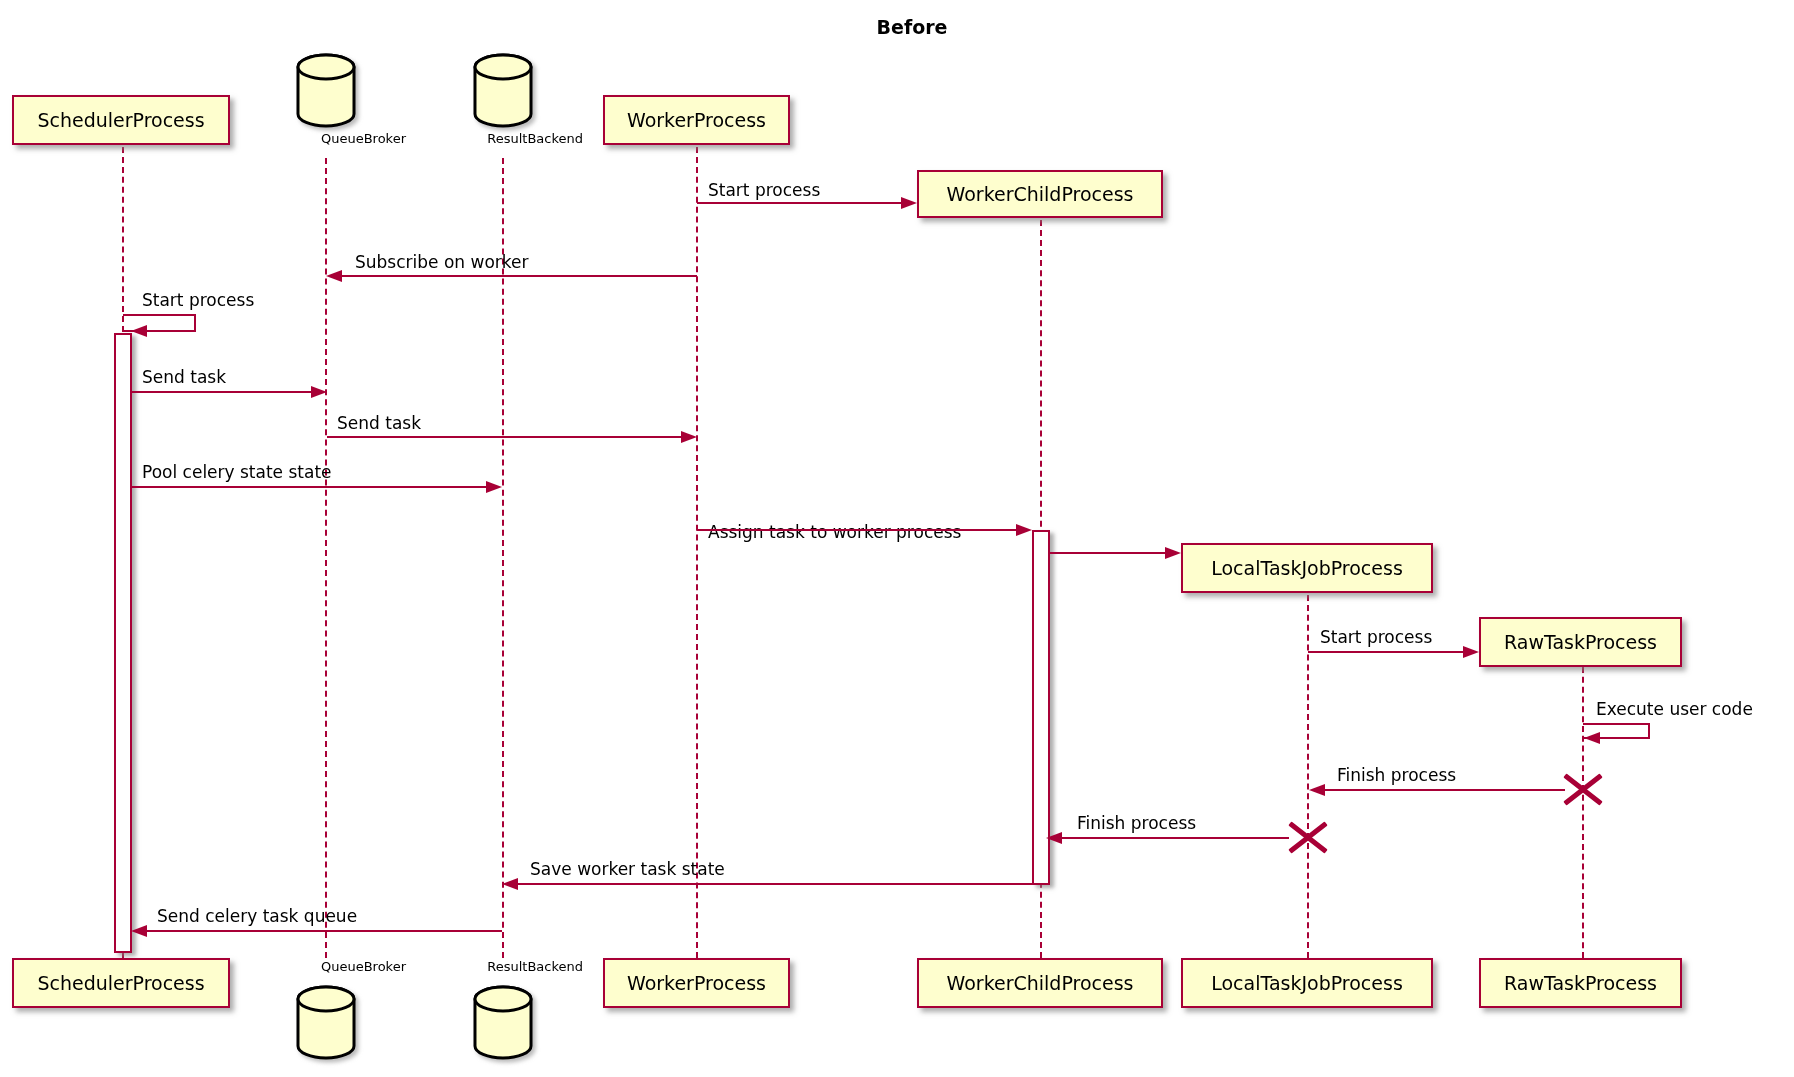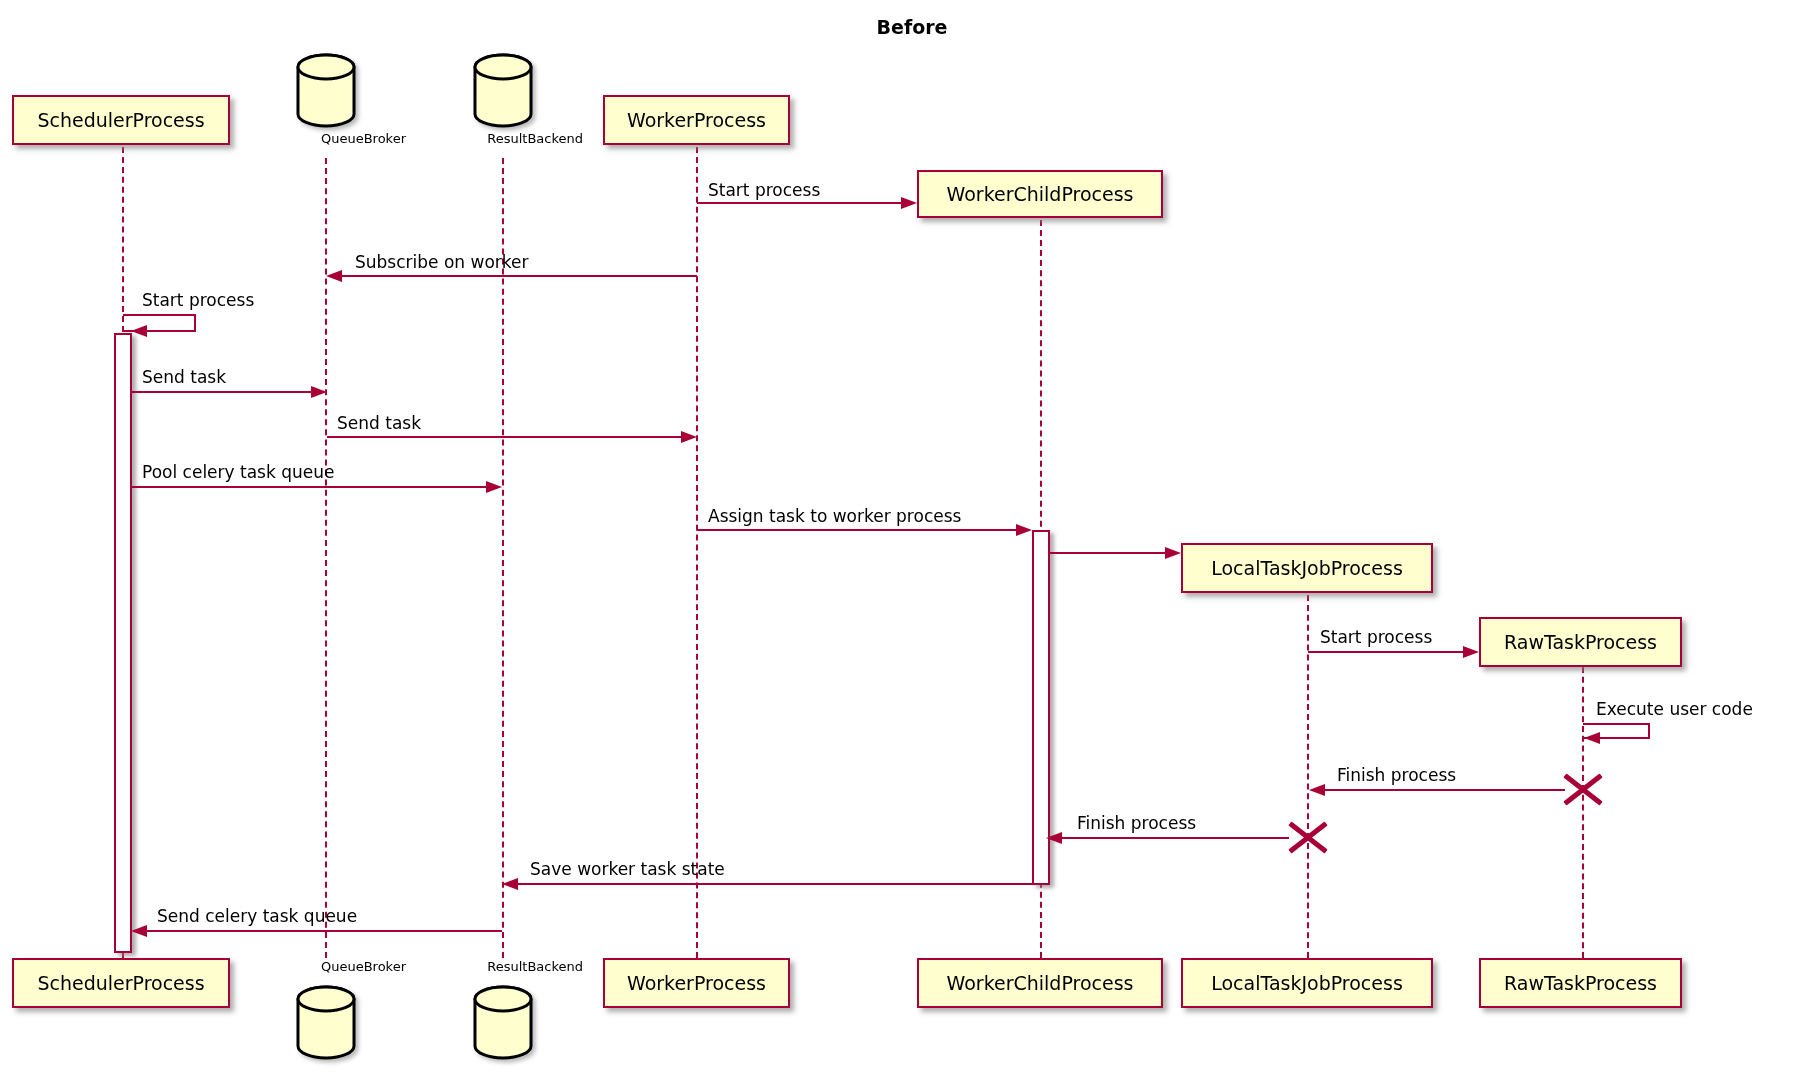--- a/index.html
+++ b/index.html
@@ -126,25 +126,25 @@
   <div class="ah-l" style="left:131px;top:325px;"></div>
 
   <div class="msg-label" style="left:142px;top:367px;">Send task</div>
   <div class="msg-line" style="left:132px;top:391px;width:180px;"></div>
   <div class="ah-r" style="left:311px;top:386px;"></div>
 
   <div class="msg-label" style="left:337px;top:413px;">Send task</div>
   <div class="msg-line" style="left:327px;top:436px;width:355px;"></div>
   <div class="ah-r" style="left:681px;top:431px;"></div>
 
-  <div class="msg-label" style="left:142px;top:462px;">Pool celery task queue</div>
+  <div class="msg-label" style="left:142px;top:462px;">Pool celery state state</div>
   <div class="msg-line" style="left:132px;top:486px;width:355px;"></div>
   <div class="ah-r" style="left:486px;top:481px;"></div>
 
-  <div class="msg-label" style="left:708px;top:506px;">Assign task to worker process</div>
+  <div class="msg-label" style="left:708px;top:522px;">Assign task to worker process</div>
   <div class="msg-line" style="left:697px;top:529px;width:320px;"></div>
   <div class="ah-r" style="left:1016px;top:524px;"></div>
 
   <div class="msg-line" style="left:1048px;top:552px;width:118px;"></div>
   <div class="ah-r" style="left:1165px;top:547px;"></div>
 
   <div class="msg-label" style="left:1320px;top:627px;">Start process</div>
   <div class="msg-line" style="left:1308px;top:651px;width:156px;"></div>
   <div class="ah-r" style="left:1463px;top:646px;"></div>
 

